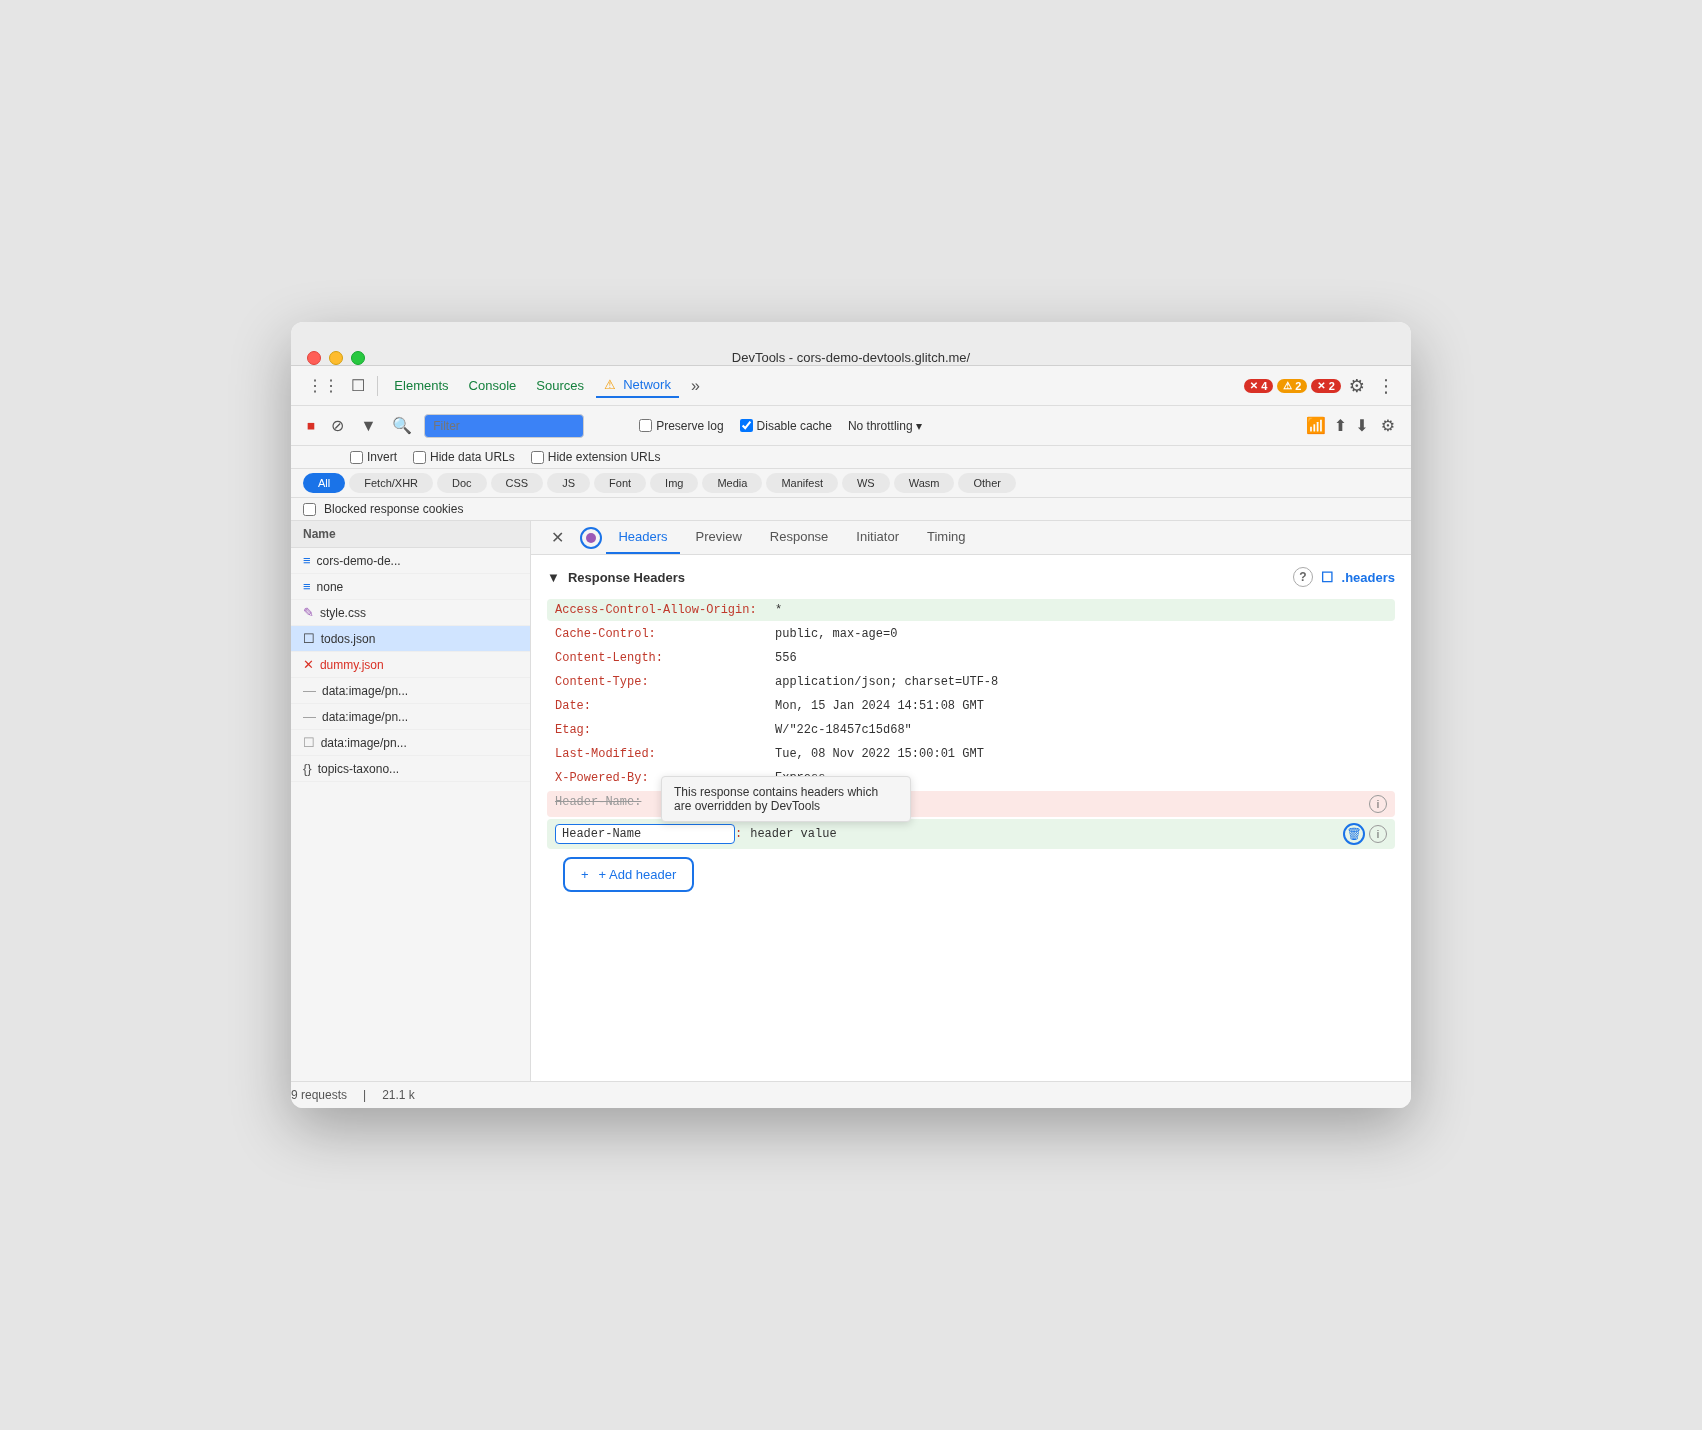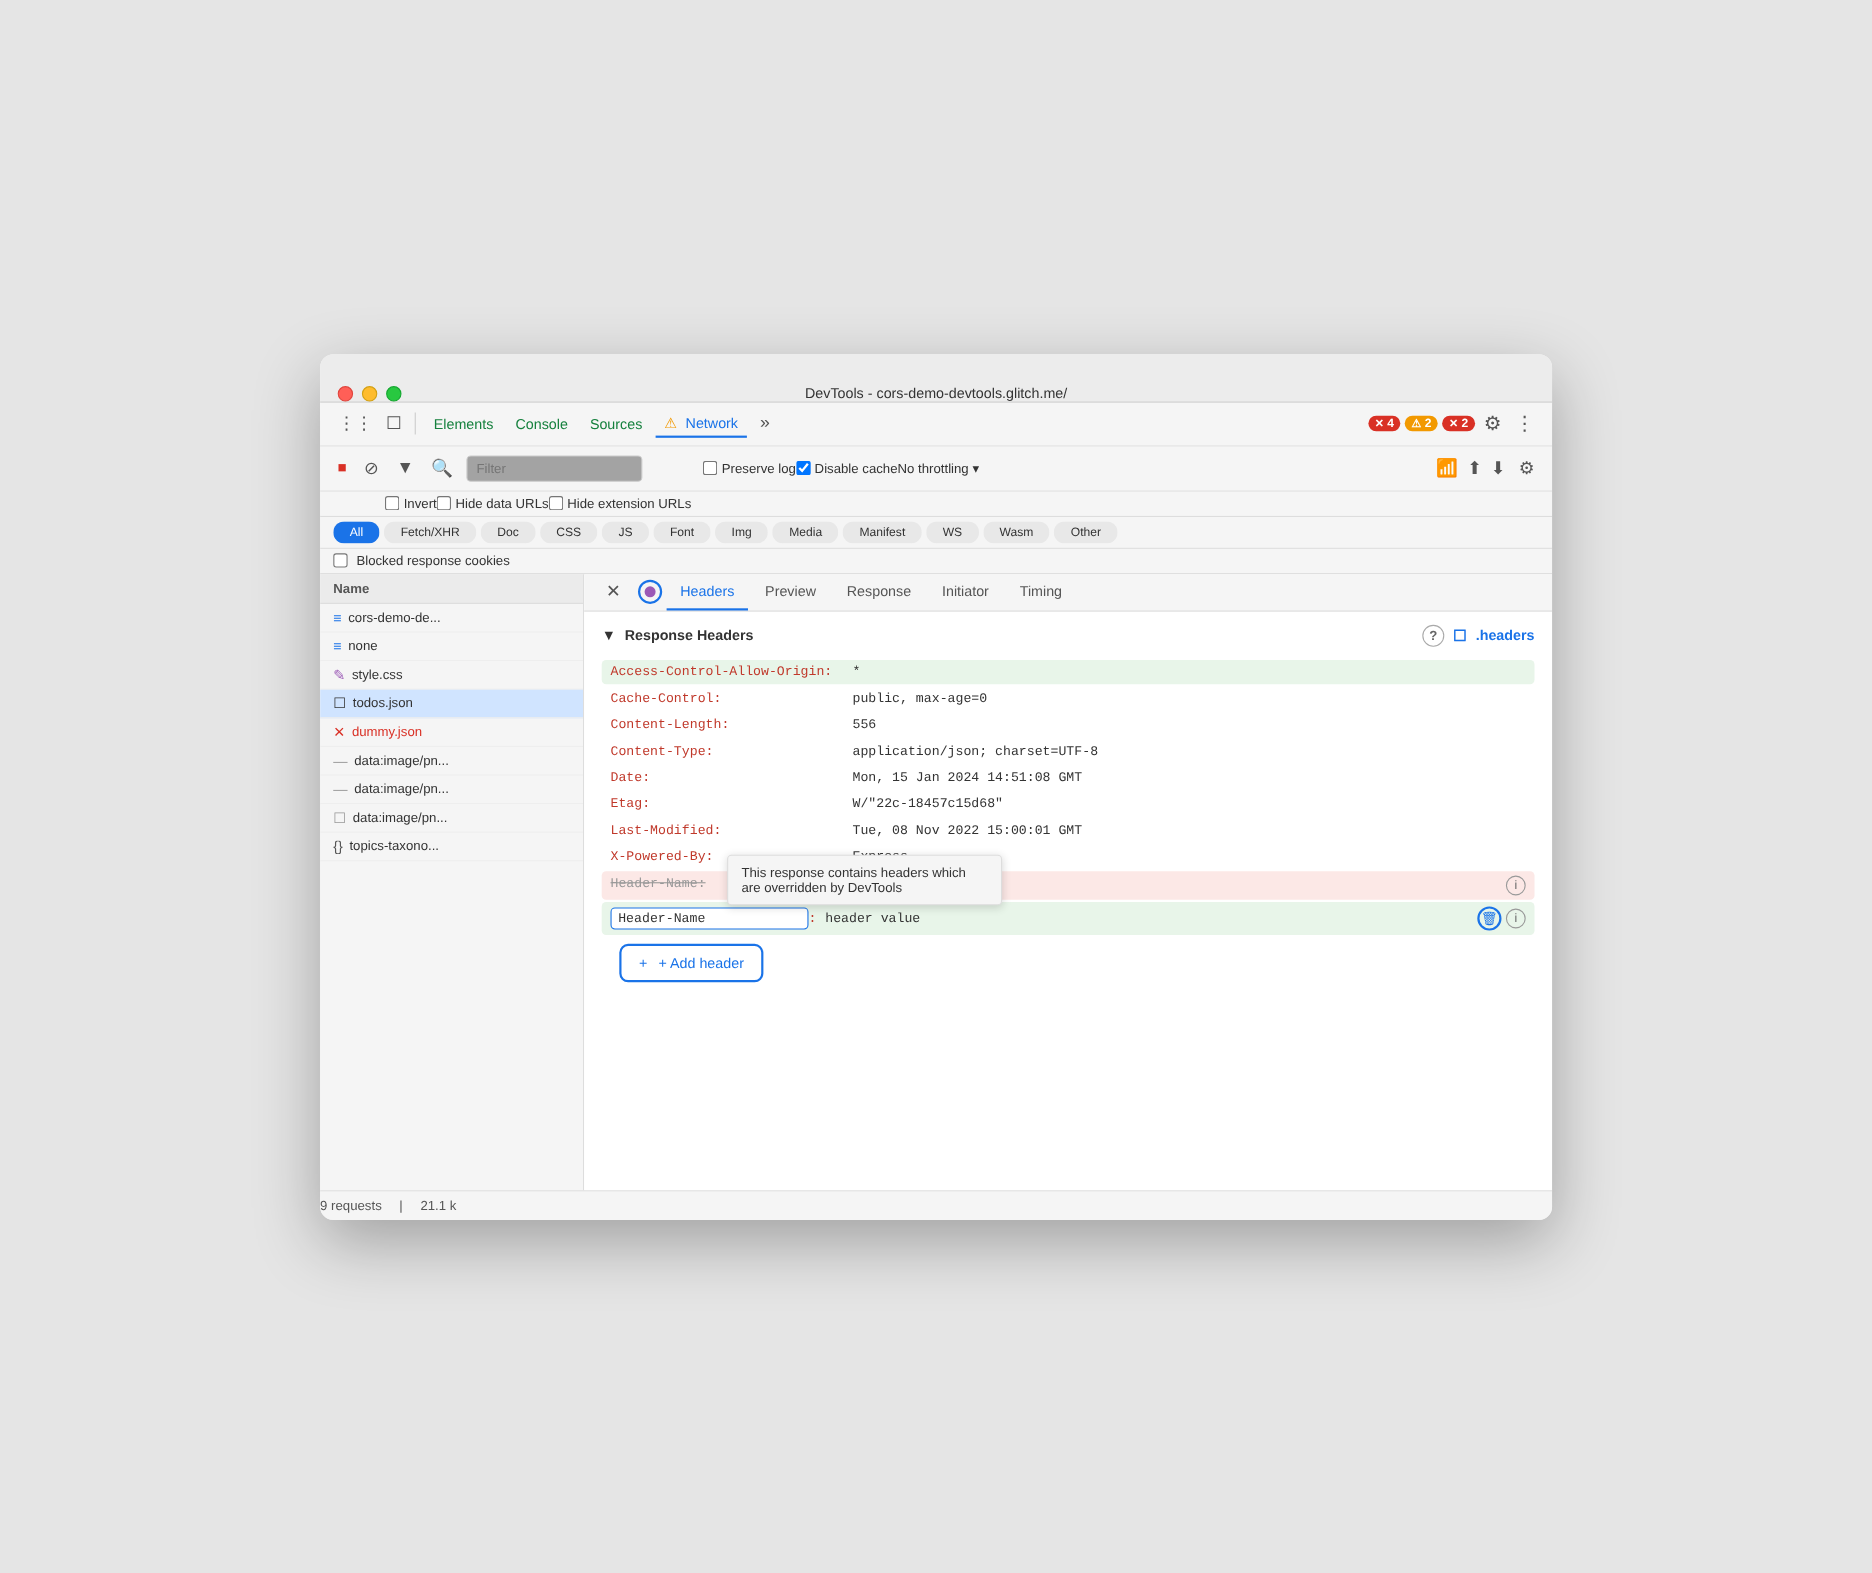--- a/index.html
+++ b/index.html
@@ -120,25 +120,26 @@
       color: #555;
       font-size: 16px;
     }
     .icon-btn.record { color: #d93025; }
     .filter-input {
       border: 1px solid #ccc;
       border-radius: 4px;
       padding: 4px 8px;
       font-size: 12px;
       width: 160px;
-      background: #a3a3a3;
+      background: #3b82f6;
     }
     .checkbox-group {
       display: flex;
       align-items: flex-start;
+      gap: 16px;
       font-size: 12px;
       color: #333;
       padding-left: 47px;
     }
     .checkbox-group label {
       display: flex;
       align-items: center;
       gap: 4px;
       cursor: pointer;
     }

